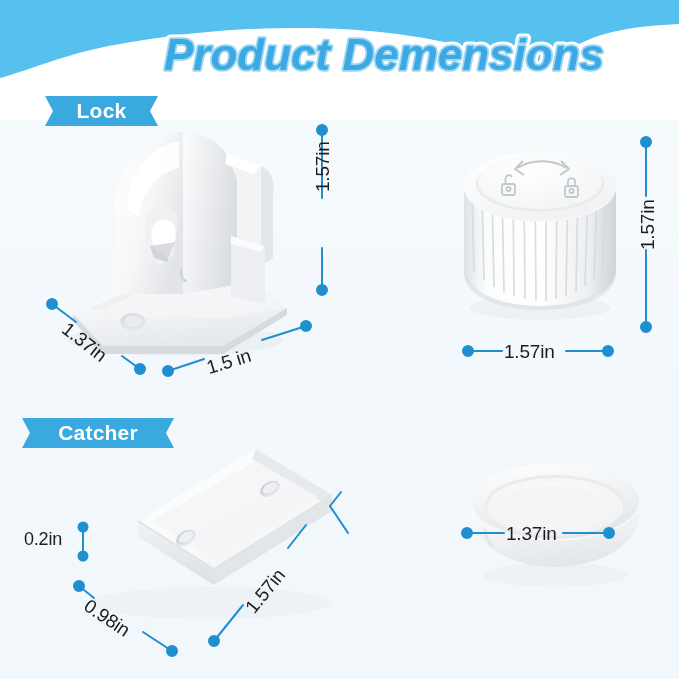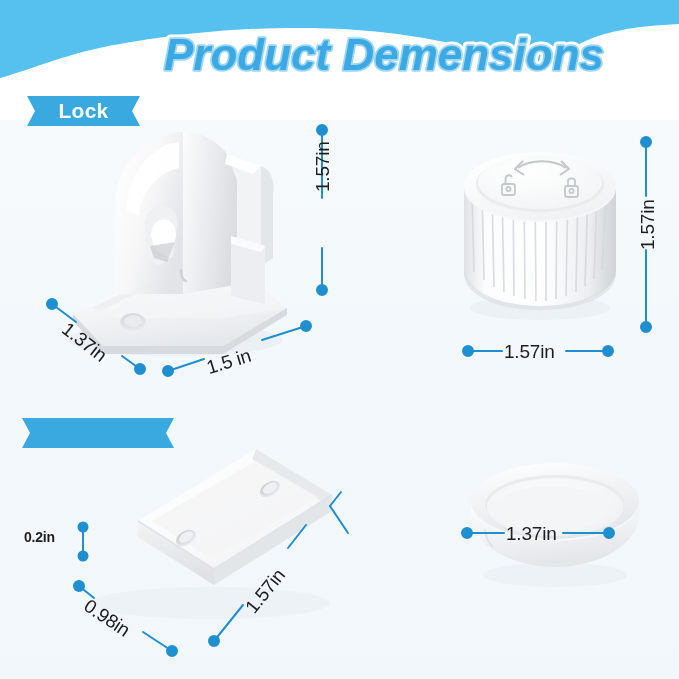--- a/index.html
+++ b/index.html
@@ -54,21 +54,21 @@
   .ribbon-label {
     position: relative;
     color: #ffffff;
     font-weight: bold;
     font-size: 21px;
     letter-spacing: 0.2px;
     z-index: 2;
     white-space: nowrap;
   }
 
-  #ribbon-lock      { left: 27px;  top: 96px;  width: 113px; }
+  #ribbon-lock      { left: 45px;  top: 96px;  width: 113px; }
   #ribbon-magnet    { left: 446px; top: 96px;  width: 168px; }
   #ribbon-catcher   { left: 22px;  top: 418px; width: 152px; }
   #ribbon-keyholder { left: 450px; top: 418px; width: 158px; }
 
   
   .product {
     position: absolute;
     z-index: 4;
   }
   #lock-art      { left: 55px;  top: 118px; width: 245px; height: 250px; }
@@ -85,21 +85,21 @@
   }
   .dim-label {
     position: absolute;
     font-size: 19px;
     color: #1d1d1f;
     white-space: nowrap;
     z-index: 7;
     background: transparent;
     letter-spacing: -0.2px;
   }
-  .dim-label.small { font-size: 14px; font-weight: bold; }
+  .dim-label.small { font-size: 18px; }
 </style>
 </head>
 <body>
 
 <div id="page">
 
   <div class="header-band"></div>
 
   <svg class="header-wave" viewBox="0 0 679 120" preserveAspectRatio="none">
     <path d="M0,118 L0,78 C30,70 70,52 120,44 C190,32 240,28 300,28
@@ -121,20 +121,21 @@
       <path d="M0,0 L113,0 L105,15 L113,30 L0,30 L8,15 Z" fill="#3aa9e0"></path>
     </svg>
     <span class="ribbon-label">Lock</span>
   </div>
 
 
   <div class="ribbon" id="ribbon-catcher">
     <svg class="ribbon-shape" viewBox="0 0 152 30" preserveAspectRatio="none">
       <path d="M0,0 L152,0 L144,15 L152,30 L0,30 L8,15 Z" fill="#3aa9e0"></path>
     </svg>
+    <span class="ribbon-label">Catcher</span>
   </div>
 
 
   <svg class="product" id="lock-art" viewBox="0 0 245 250">
     <defs>
       <linearGradient id="lkA" x1="0" y1="0" x2="1" y2="0.6">
         <stop offset="0" stop-color="#ffffff"></stop>
           <stop offset="0.55" stop-color="#f7f7f8"></stop>
           <stop offset="1" stop-color="#e2e4e7"></stop>
       </linearGradient>

